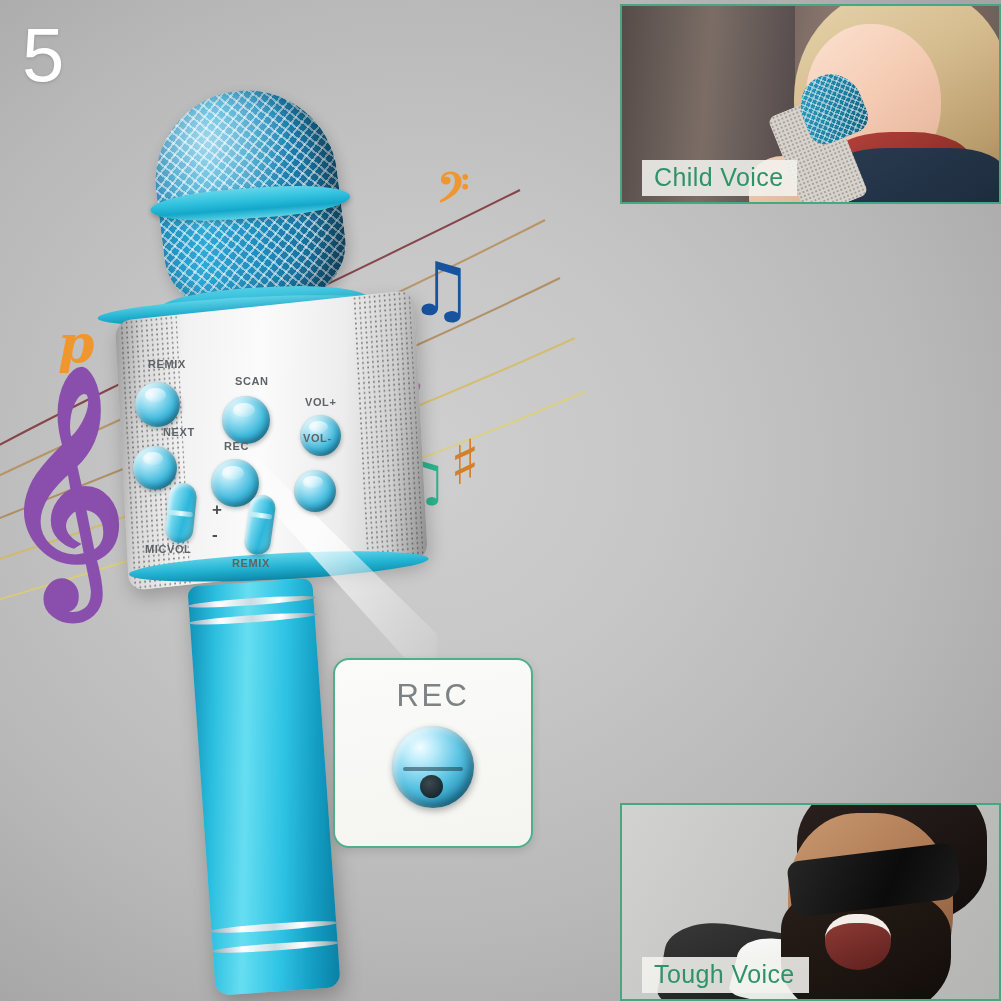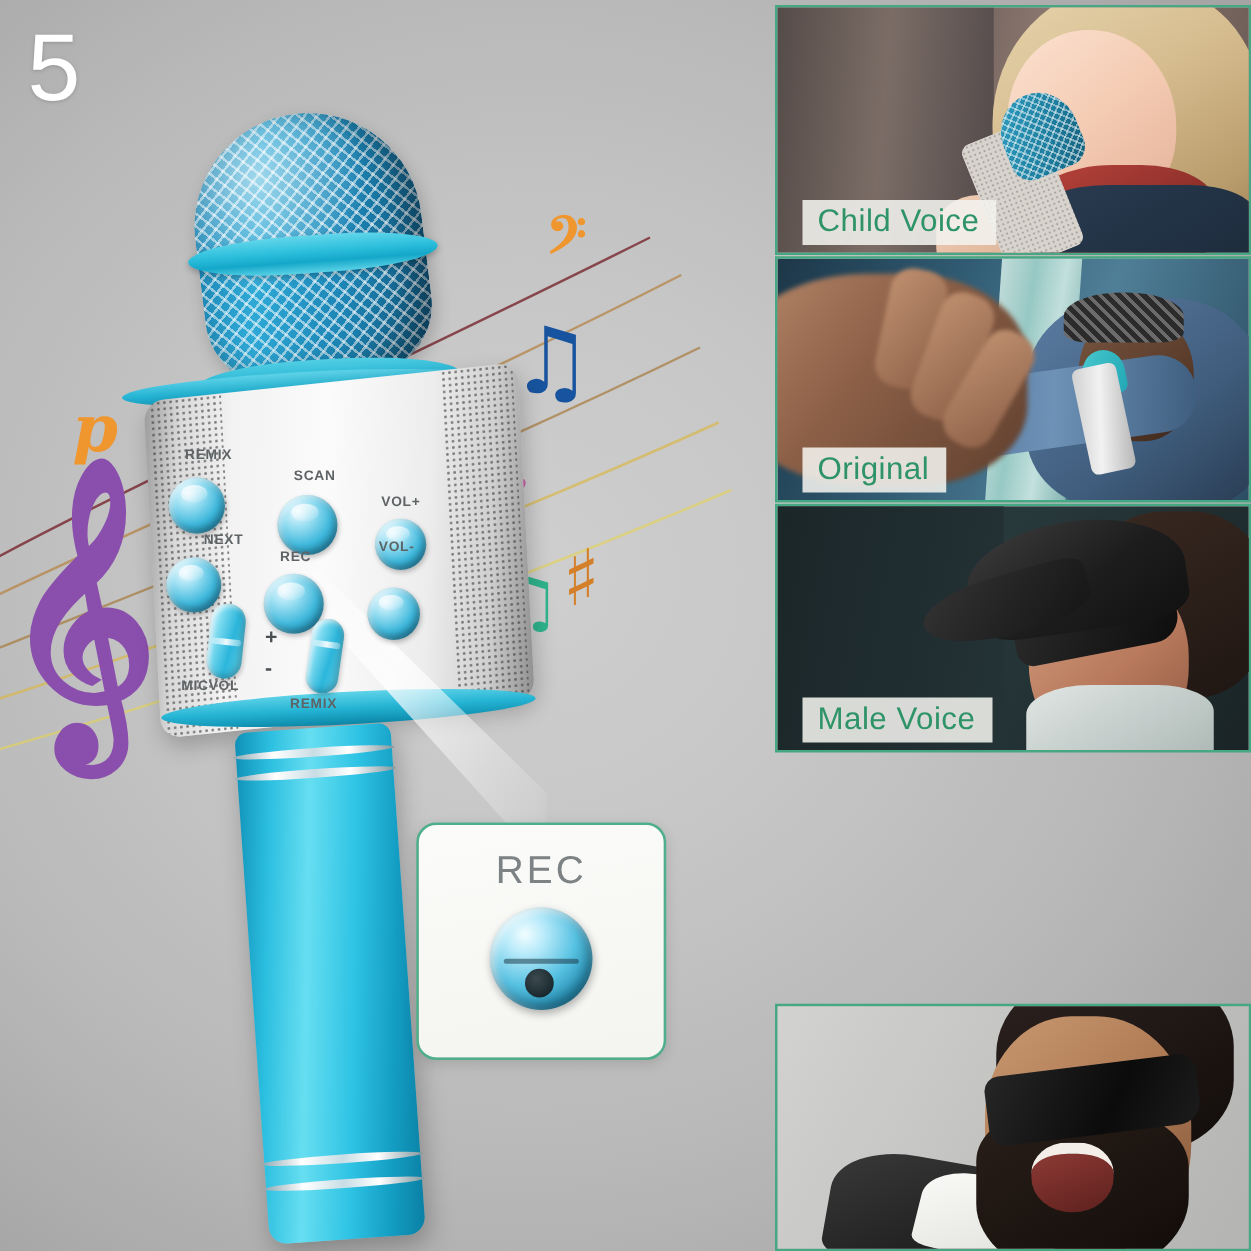--- a/index.html
+++ b/index.html
@@ -536,57 +536,30 @@
         <div class="hair"></div>
         <div class="face"></div>
         <div class="scarf"></div>
         <div class="torso"></div>
         <div class="micbody"></div>
         <div class="michead"></div>
       </div>
       <div class="vlabel">Child Voice</div>
     </div>
 
-    <div class="vpanel" style="top:205px; height:197px;">
-      <div class="scene s2">
-        <div class="pillar"></div>
-        <div class="singer"></div>
-        <div class="sface"></div>
-        <div class="bandana"></div>
-        <div class="arm"></div>
-        <div class="mic2h"></div>
-        <div class="mic2"></div>
-        <div class="bighand"></div>
-        <div class="fing f1"></div>
-        <div class="fing f2"></div>
-        <div class="fing f3"></div>
-      </div>
-      <div class="vlabel">Original</div>
-    </div>
-
-    <div class="vpanel" style="top:403px; height:199px;">
-      <div class="scene s3">
-        <div class="dark"></div>
-        <div class="hairm"></div>
-        <div class="mface"></div>
-        <div class="shades"></div>
-        <div class="cap"></div>
-        <div class="brim"></div>
-        <div class="shirt"></div>
-      </div>
-      <div class="vlabel">Male Voice</div>
-    </div>
+
 
 
     <div class="vpanel" style="top:803px; height:198px;">
       <div class="scene s5">
         <div class="jacket"></div>
         <div class="collar"></div>
         <div class="hairt"></div>
         <div class="tface"></div>
         <div class="beard"></div>
         <div class="mouth"></div>
         <div class="sun"></div>
       </div>
+      <div class="vlabel">Tough Voice</div>
     </div>
 
   </div>
 </div>
 
 </body></html>

